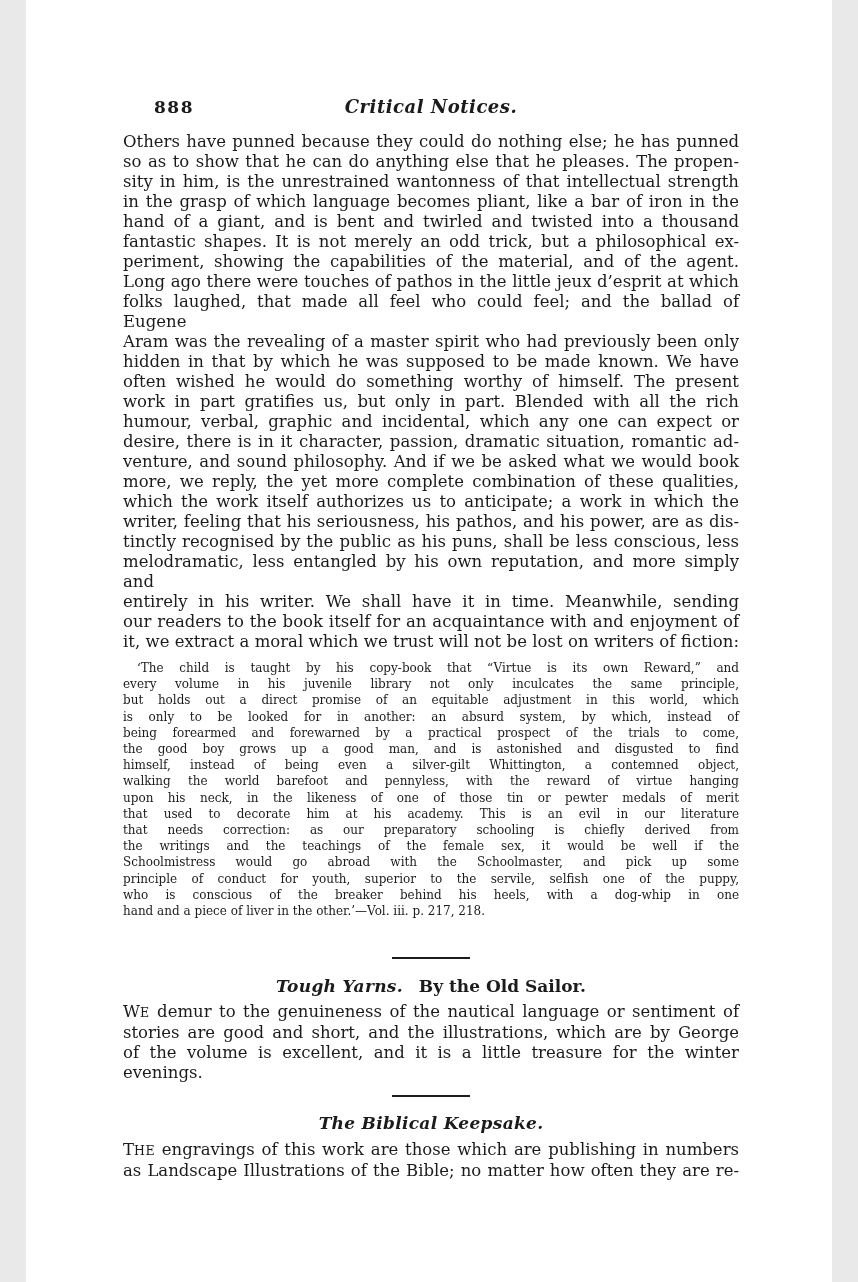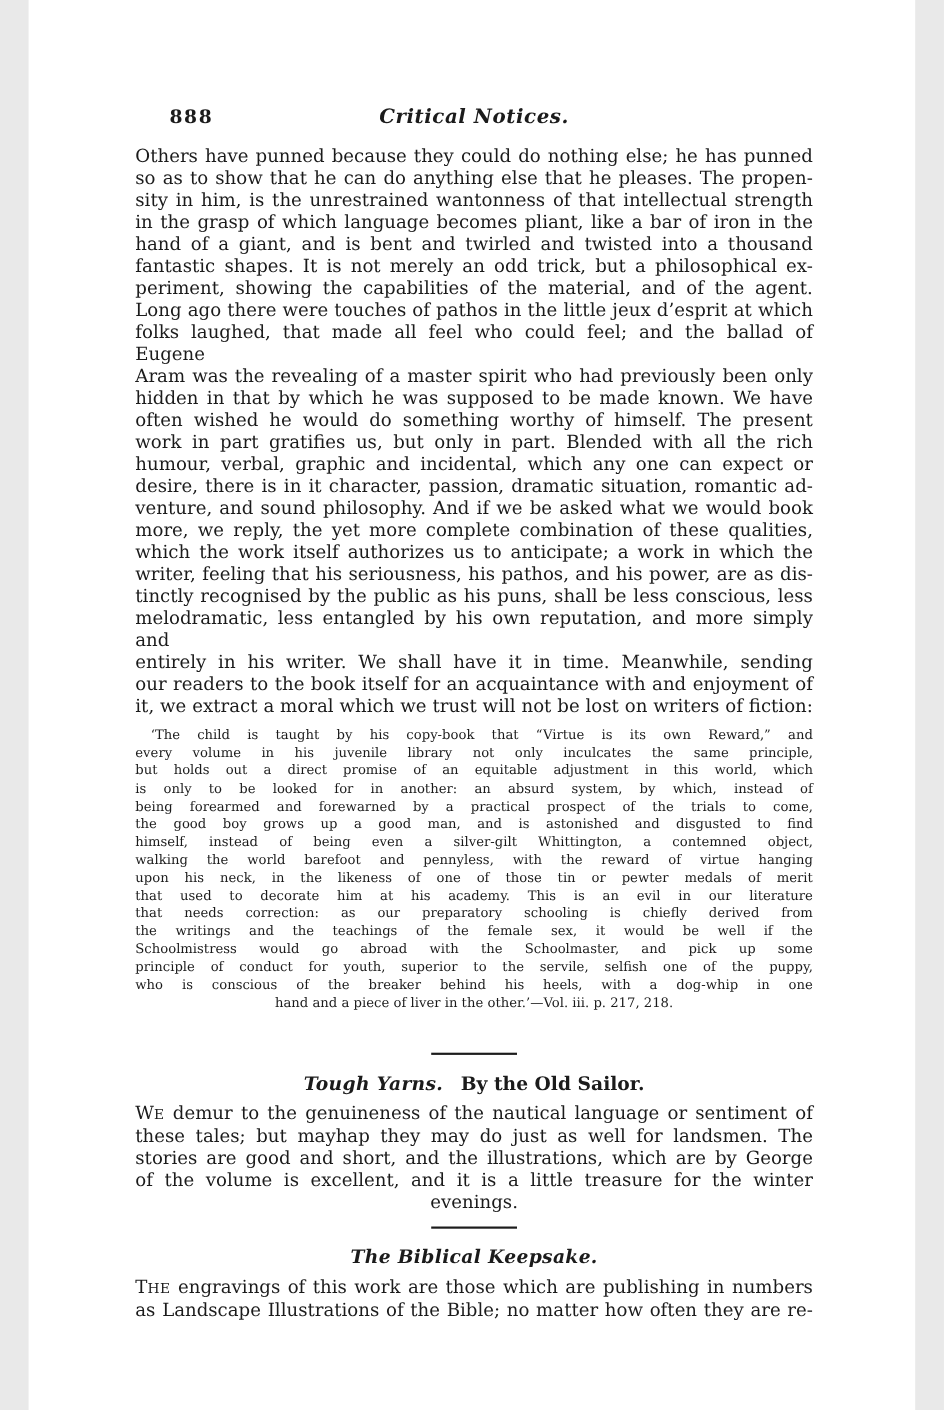--- a/index.html
+++ b/index.html
@@ -22,21 +22,21 @@
     font-size: 17px; font-weight: bold; letter-spacing: 1.5px;
   }
   .head-title {
     display: block; text-align: center;
     font-size: 18px; font-style: italic; font-weight: bold;
     letter-spacing: 0.5px;
   }
 
   
   .para { text-align: justify; }
-  .tline { text-align: center; }
+  .tline { text-align: left; }
   .jline { text-align: justify; text-align-last: justify; }
   .body .tline { font-size: 16.5px; line-height: 20px; }
   .quote { margin-top: 8px; }
   .quote .tline { font-size: 12px; line-height: 16.2px; }
   .sc { font-size: 0.76em; letter-spacing: 0.5px; }
 
   
   .rule { width: 78px; height: 0; border-top: 2px solid #1c1c1c; }
   .rule-1 { margin: 38px auto 0 auto; }
   .rule-2 { margin: 12px auto 0 auto; }
@@ -113,21 +113,20 @@
 
     <div class="rule rule-1"></div>
 
     <h3 class="sect-head ty">
       <span class="it">Tough Yarns.</span>
       <span class="rom">By the Old Sailor.</span>
     </h3>
 
     <div class="para body p2">
         <div class="tline jline">W<span class="sc">E</span> demur to the genuineness of the nautical language or sentiment of</div>
-        <div class="tline jline">these tales; but mayhap they may do just as well for landsmen. The</div>
         <div class="tline jline">stories are good and short, and the illustrations, which are by George</div>
         <div class="tline jline">of the volume is excellent, and it is a little treasure for the winter</div>
         <div class="tline">evenings.</div>
       </div>
 
     <div class="rule rule-2"></div>
 
     <h3 class="sect-head bk">The Biblical Keepsake.</h3>
 
     <div class="para body p3">

